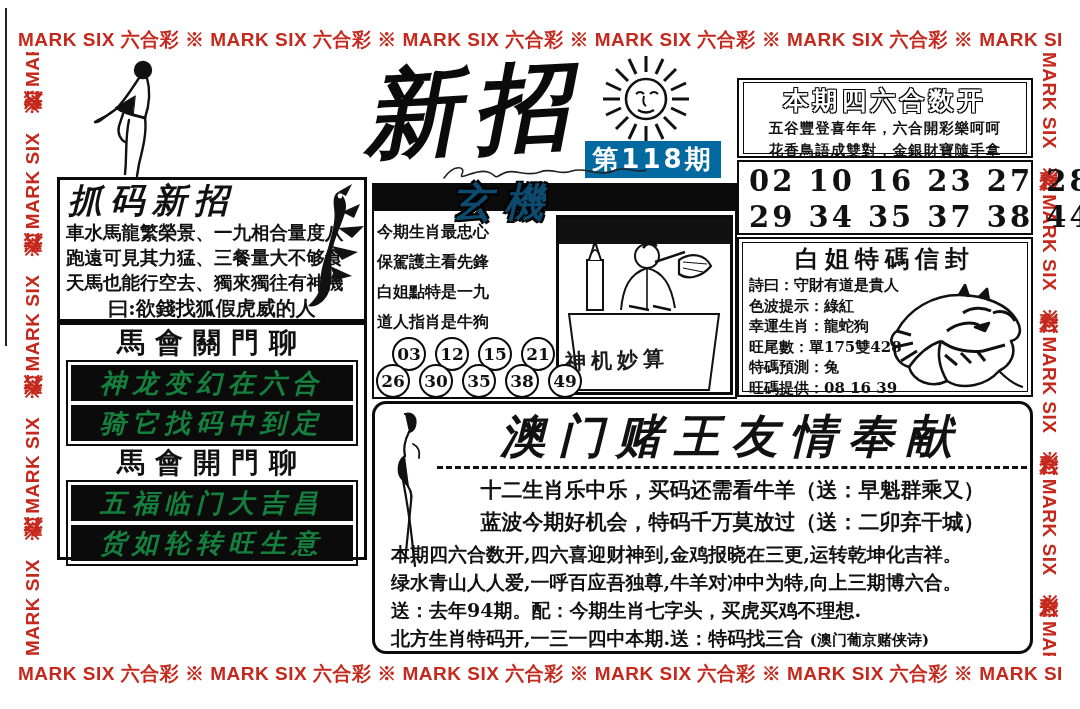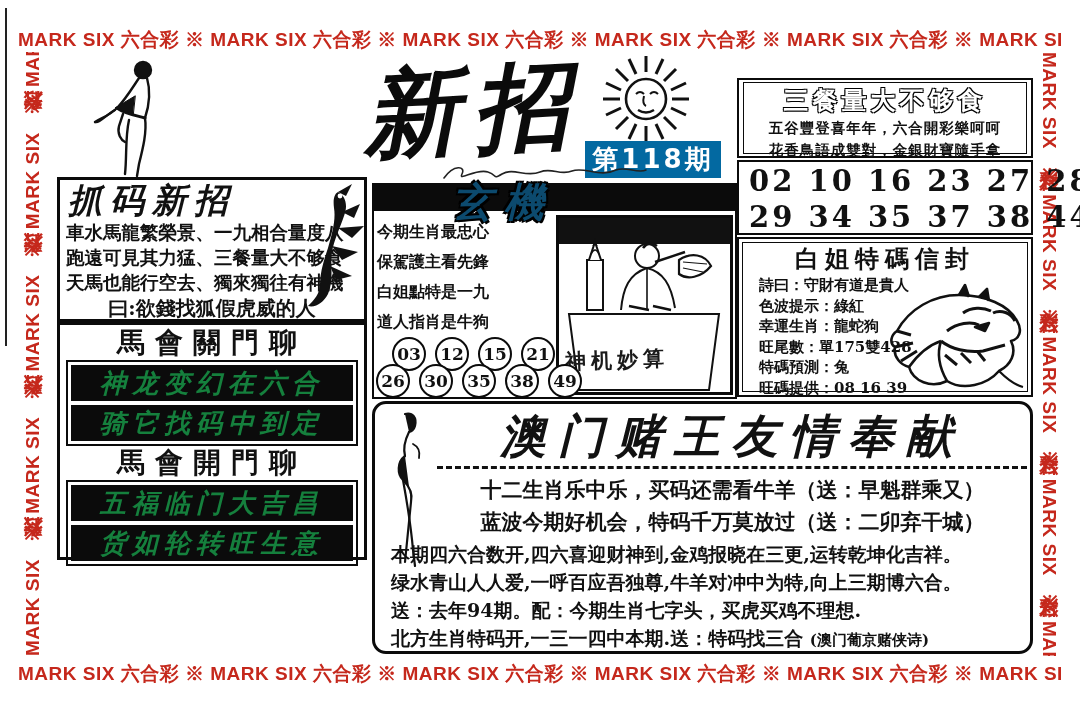--- a/index.html
+++ b/index.html
@@ -57,21 +57,21 @@
   .numbers-row {
     font-family:"DejaVu Serif", serif; font-weight:bold; font-size:29px;
     letter-spacing:3px; line-height:36px; white-space:nowrap;
   }
   .baijie-box { top:237px; height:160px; box-shadow:inset 0 0 0 3px #fff, inset 0 0 0 4px #0b0b0b; }
   .baijie-title {
     font-family:"DejaVu Serif", serif; font-weight:bold; font-size:24px;
     letter-spacing:6px; text-align:center; margin-top:4px;
   }
   .baijie-line {
-    font-weight:bold; font-size:15px; line-height:20.5px; padding-left:20px;
+    font-weight:bold; font-size:15px; line-height:20.5px; padding-left:10px;
     font-family:"DejaVu Serif", serif; white-space:nowrap; position:relative; z-index:2;
   }
 
   
   .zhuama-box { left:57px; top:177px; width:310px; height:145px; border:3px solid #0b0b0b; }
   .zhuama-title {
     font-family:"DejaVu Serif", serif; font-style:italic; font-weight:bold;
     font-size:34px; letter-spacing:8px; padding-left:8px; line-height:40px;
   }
   .zhuama-line {
@@ -210,21 +210,21 @@
   <div class="abs issue-box">第118期</div>
 
   <div class="abs" style="left:440px; top:162px; width:210px; height:22px;">
     <svg width="210" height="22" viewBox="0 0 210 22">
       <path d="M4 16 C14 2 26 4 22 12 C18 20 36 6 48 10 C58 13 52 18 62 12 C74 5 86 16 100 10 C112 5 120 14 132 9 C144 4 160 16 176 8 C186 4 198 12 206 8" stroke="#222" stroke-width="1.6" fill="none" stroke-linecap="round"></path>
     </svg>
   </div>
 
   <div class="abs rbox zodiac-title-box">
     <div style="border:1px solid #0b0b0b; height:100%; padding-top:1px;">
-      <div class="zodiac-title">三餐量大不够食</div>
+      <div class="zodiac-title">本期四六合数开</div>
       <div class="zodiac-line">五谷豐登喜年年，六合開彩樂呵呵</div>
       <div class="zodiac-line">花香鳥語成雙對，金銀財寶隨手拿</div>
     </div>
   </div>
 
   <div class="abs rbox numbers-box">
     <div class="numbers-row">02 10 16 23 27 28</div>
     <div class="numbers-row">29 34 35 37 38 44 49</div>
   </div>
 

